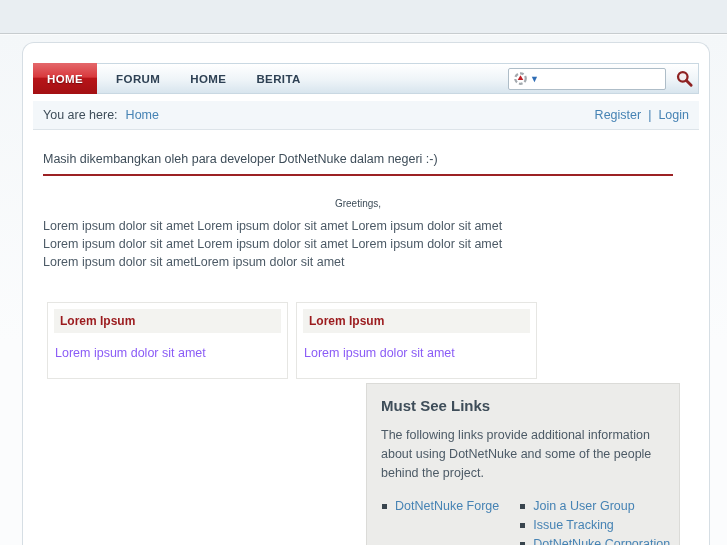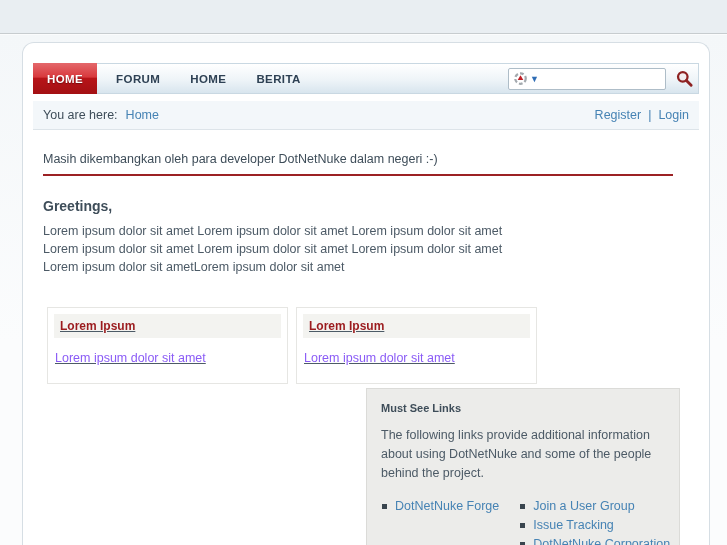--- a/index.html
+++ b/index.html
@@ -70,37 +70,37 @@
     padding:0 10px; font-size:12.5px;
   }
   .crumb-prefix { color:#3e4d59; }
   a.lnk { color:#4683b4; text-decoration:none; cursor:pointer; }
   .auth { margin-left:auto; display:flex; align-items:center; gap:7px; }
   .auth .sep { color:#4683b4; }
   
   .content { padding:22px 36px 0 20px; font-size:12.5px; color:#4c5a66; }
   .intro { color:#3e4d59; }
   .red-rule { border:none; border-top:2px solid #9c2124; margin-top:8px; }
-  .greet-title { margin-top:22px; font-weight:bold; color:#3e4d59; font-size:14px; }
+  .greet-title { margin-top:22px; font-weight:normal; color:#3e4d59; font-size:10px;text-align:center; }
   .greet-body { margin-top:8px; max-width:497px; line-height:1.45; }
   .panels { display:flex; gap:8px; margin:31px 0 0 4px; }
   .panel {
-    width:241px; border:1px solid #e6e6e3; background:#ffffff; padding:6px;text-decoration:underline;
+    width:241px; border:1px solid #e6e6e3; background:#ffffff; padding:6px;
   }
   .panel-head {
     background:#f3f3f0; padding:5px 6px;
     font-weight:bold; font-size:12px; color:#9b1b1e;
   }
   .panel-body { padding:13px 1px 12px 1px; color:#8b5cf6; }
   .must-see {
     margin:4px 0 0 323px; width:314px;
     background:#ececea; border:1px solid #dbdbd8;
     padding:13px 14px 24px 14px;
   }
-  .ms-title { font-weight:bold; color:#3e4d59; font-size:11px; }
+  .ms-title { font-weight:bold; color:#3e4d59; font-size:15px; }
   .ms-desc { margin-top:12px; line-height:1.5; color:#4c5a66; }
   .ms-cols { display:flex; margin-top:16px; gap:20px; }
   .ms-cols ul { list-style:none; }
   .ms-cols li { position:relative; padding-left:14px; margin-bottom:5px; white-space:nowrap; }
   .ms-cols li::before {
     content:""; position:absolute; left:1px; top:5px;
     width:5px; height:5px; background:#39454e;
   }
 </style>
 </head>

